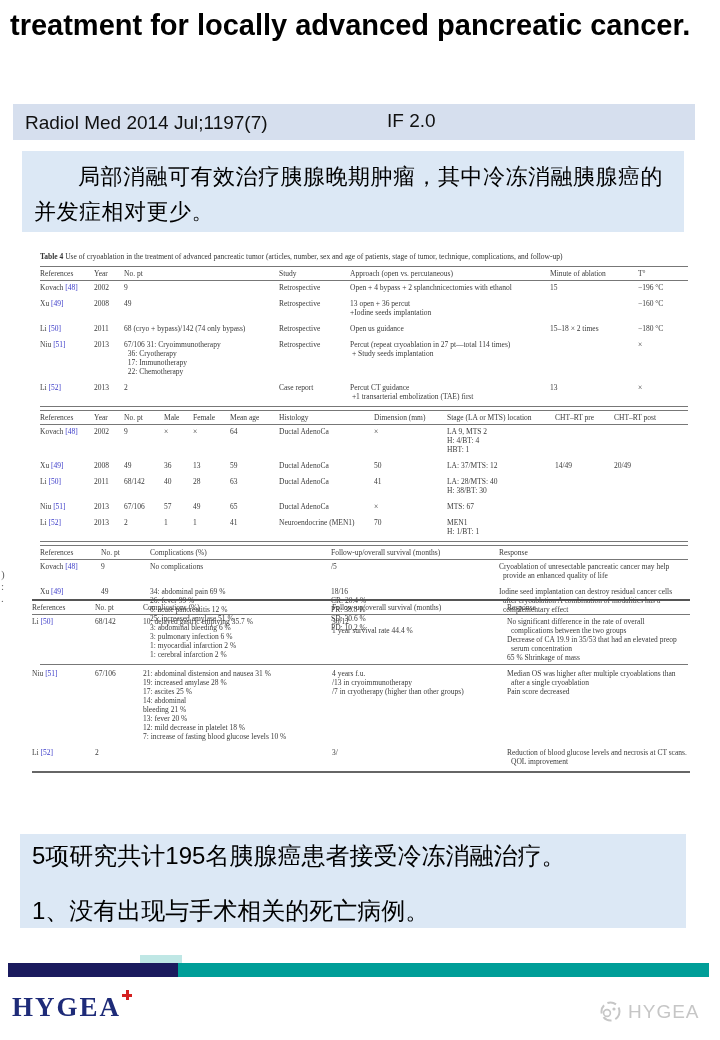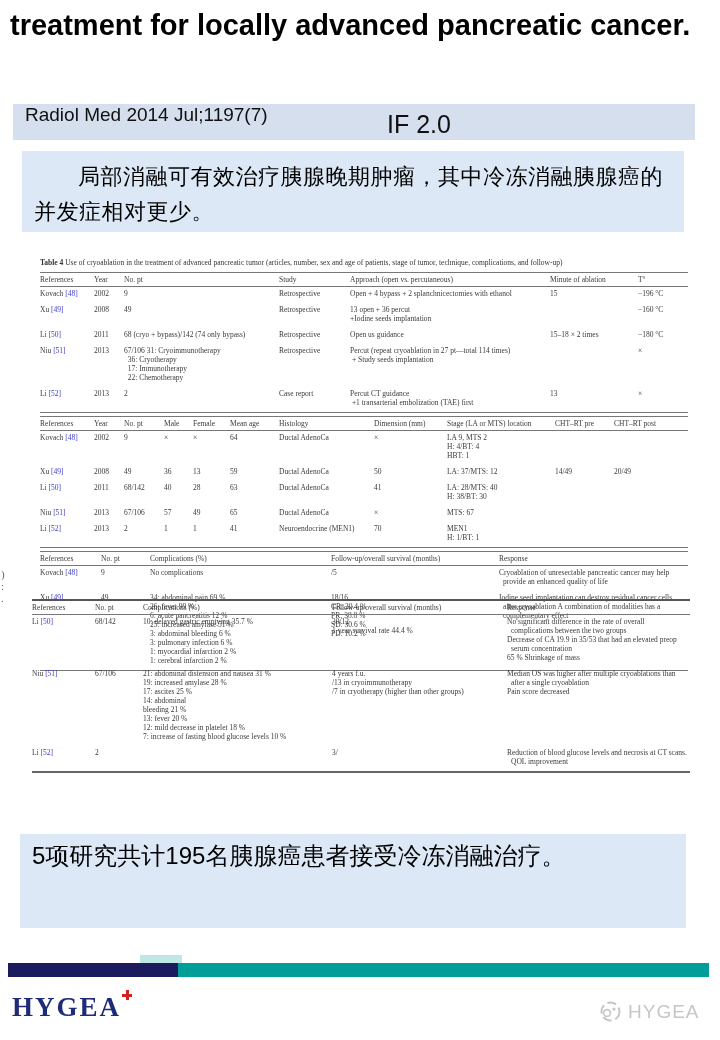--- a/index.html
+++ b/index.html
@@ -10,38 +10,38 @@
   
   .title {
     position:absolute; left:10px; top:6px; width:704px;
     font-size:29px; line-height:38px; font-weight:700; color:#000;
   }
   
   .jbar {
     position:absolute; left:13px; top:104px; width:682px; height:36px;
     background:var(--bar);
   }
-  .jbar .cit { position:absolute; left:12px; top:0; font-size:19px; color:#101010; }
-  .jbar .if  { position:absolute; left:374px; top:6px; font-size:25px; color:#101010; }
+  .jbar .cit { position:absolute; left:12px; top:8px; font-size:19px; color:#101010; }
+  .jbar .if  { position:absolute; left:374px; top:6px; font-size:19px; color:#101010; }
   
   .bluebox {
     position:absolute; background:var(--box); color:#000;
   }
   .box-top { left:22px; top:151px; width:662px; height:81px; }
   .box-top p {
     margin:0; padding:8px 12px 0 12px; font-size:22px; line-height:35px;
     text-indent:2em; letter-spacing:0.5px;
   }
   .box-bottom { left:20px; top:834px; width:666px; height:94px; }
   .box-bottom div {
     margin:0; padding:12px 12px; font-size:24px; line-height:31px;
   }
   .box-bottom .first { padding-top:6px; }
   
-  .paper1 { position:absolute; left:40px; top:258px; width:648px; }
+  .paper1 { position:absolute; left:40px; top:252px; width:648px; }
   .paper2 { position:absolute; left:32px; top:596px; width:658px; }
   .caption {
     font:7.5px/10px "Liberation Serif", serif; color:#333; margin-bottom:4px;
     white-space:nowrap;
   }
   .caption b { font-weight:700; }
   table.scan {
     border-collapse:collapse; table-layout:fixed;
     font:7.5px/9px "Liberation Serif", serif; color:#3a3a3a;
     border-bottom:1px solid #777; margin-top:3px;
@@ -612,20 +612,21 @@
 </div>
 
 <div class="artifact">
   <div>)</div>
   <div>:</div>
   <div>.</div>
 </div>
 
 <div class="bluebox box-bottom">
   <div class="first">5项研究共计195名胰腺癌患者接受冷冻消融治疗。</div>
+  <div>1、没有出现与手术相关的死亡病例。</div>
 </div>
 
 <div class="bar-glow"></div>
 <div class="bar-navy"></div>
 <div class="bar-teal"></div>
 
 <div class="logo">
   <span class="word">HYGEA</span>
   <span class="cross"></span>
 </div>

